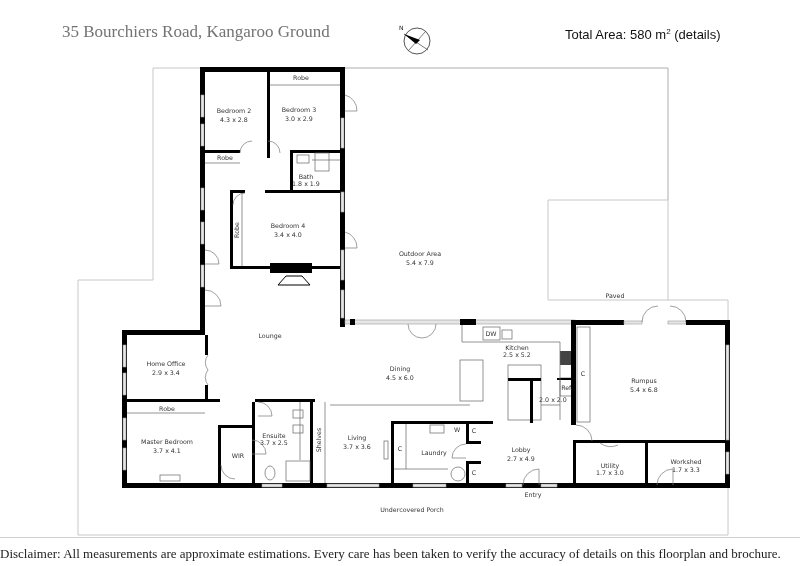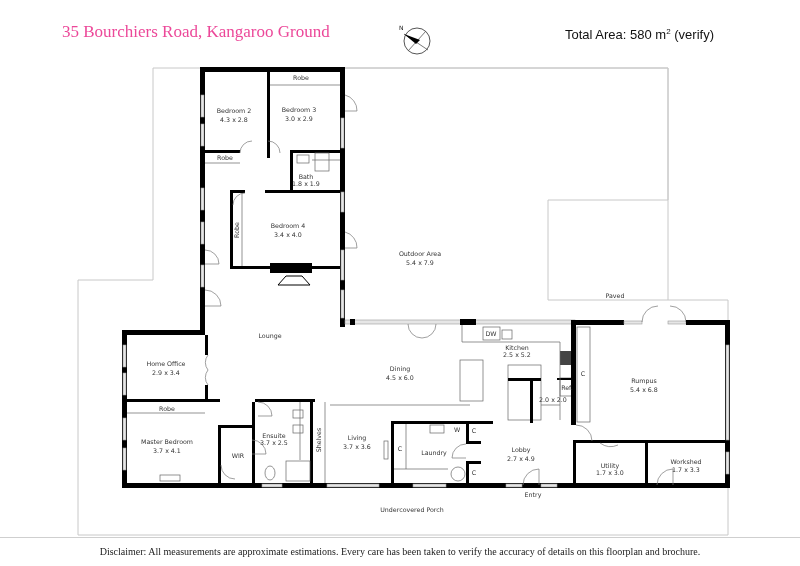--- a/index.html
+++ b/index.html
@@ -1,21 +1,21 @@
 <!DOCTYPE html>
 <html><head>
 <meta charset="utf-8">
 <style>
   html, body { margin:0; padding:0; background:#ffffff; }
   body { width:800px; height:566px; position:relative; overflow:hidden; font-family:"Liberation Sans", sans-serif; }
-  .title { position:absolute; left:62px; top:22px; font-family:"Liberation Serif", serif; font-size:17px; color:#ec4899; }
+  .title { position:absolute; left:62px; top:22px; font-family:"Liberation Serif", serif; font-size:17px; color:#737373; }
   .area { position:absolute; left:565px; top:27px; font-size:13px; color:#111; }
   .area sup { font-size:8px; }
   .compass { position:absolute; left:398px; top:22px; width:36px; height:36px; }
-  .disclaimer { position:absolute; left:0; width:800px; top:546px; text-align:center; font-family:"Liberation Serif", serif; font-size:10px; color:#222; }
+  .disclaimer { position:absolute; left:0; width:800px; top:546px; text-align:left; font-family:"Liberation Serif", serif; font-size:13px; color:#222; }
   .rule { position:absolute; left:0; top:537px; width:800px; height:1px; background:#cfcfcf; }
   svg.plan { position:absolute; left:0; top:0; }
   .lbl { font-family:"DejaVu Sans", sans-serif; font-size:6.3px; fill:#333; text-anchor:middle; }
   .wall { fill:#000; }
   .win { fill:#e6e6e6; stroke:#999; stroke-width:0.6; }
   .thin { fill:none; stroke:#666; stroke-width:0.7; }
   .lot { fill:none; stroke:#c8c8c8; stroke-width:1; }
   .door { fill:none; stroke:#777; stroke-width:0.7; }
 </style>
 </head>
@@ -25,21 +25,21 @@
 
 <svg class="compass" viewBox="0 0 36 36">
   <text x="1" y="8" font-size="6" font-family="DejaVu Sans, sans-serif" fill="#111">N</text>
   <circle cx="19" cy="19" r="13" fill="none" stroke="#555" stroke-width="1"></circle>
   <line x1="10" y1="29" x2="28" y2="9" stroke="#555" stroke-width="0.8"></line>
   <line x1="6" y1="12" x2="30" y2="28" stroke="#555" stroke-width="0.8"></line>
   <polygon points="6,12 22,18 18,22" fill="#000"></polygon>
 </svg>
 
 <div class="area">
-  <span>Total Area: 580 m</span><sup>2</sup><span> (verify)</span>
+  <span>Total Area: 580 m</span><sup>2</sup><span> (details)</span>
 </div>
 
 <svg class="plan" width="800" height="540" viewBox="0 0 800 540">
 
   <polyline class="lot" points="153,68 153,280 78,280 78,535 728,535 728,513 728,300 548,300 548,200 668,200 668,68 153,68"></polyline>
   <polyline class="lot" points="330,68 668,68 668,300"></polyline>
 
   <rect class="wall" x="200" y="67" width="145" height="5"></rect>
   <rect class="wall" x="200" y="67" width="5" height="260"></rect>
   <rect class="win" x="201" y="95" width="3" height="22"></rect>

